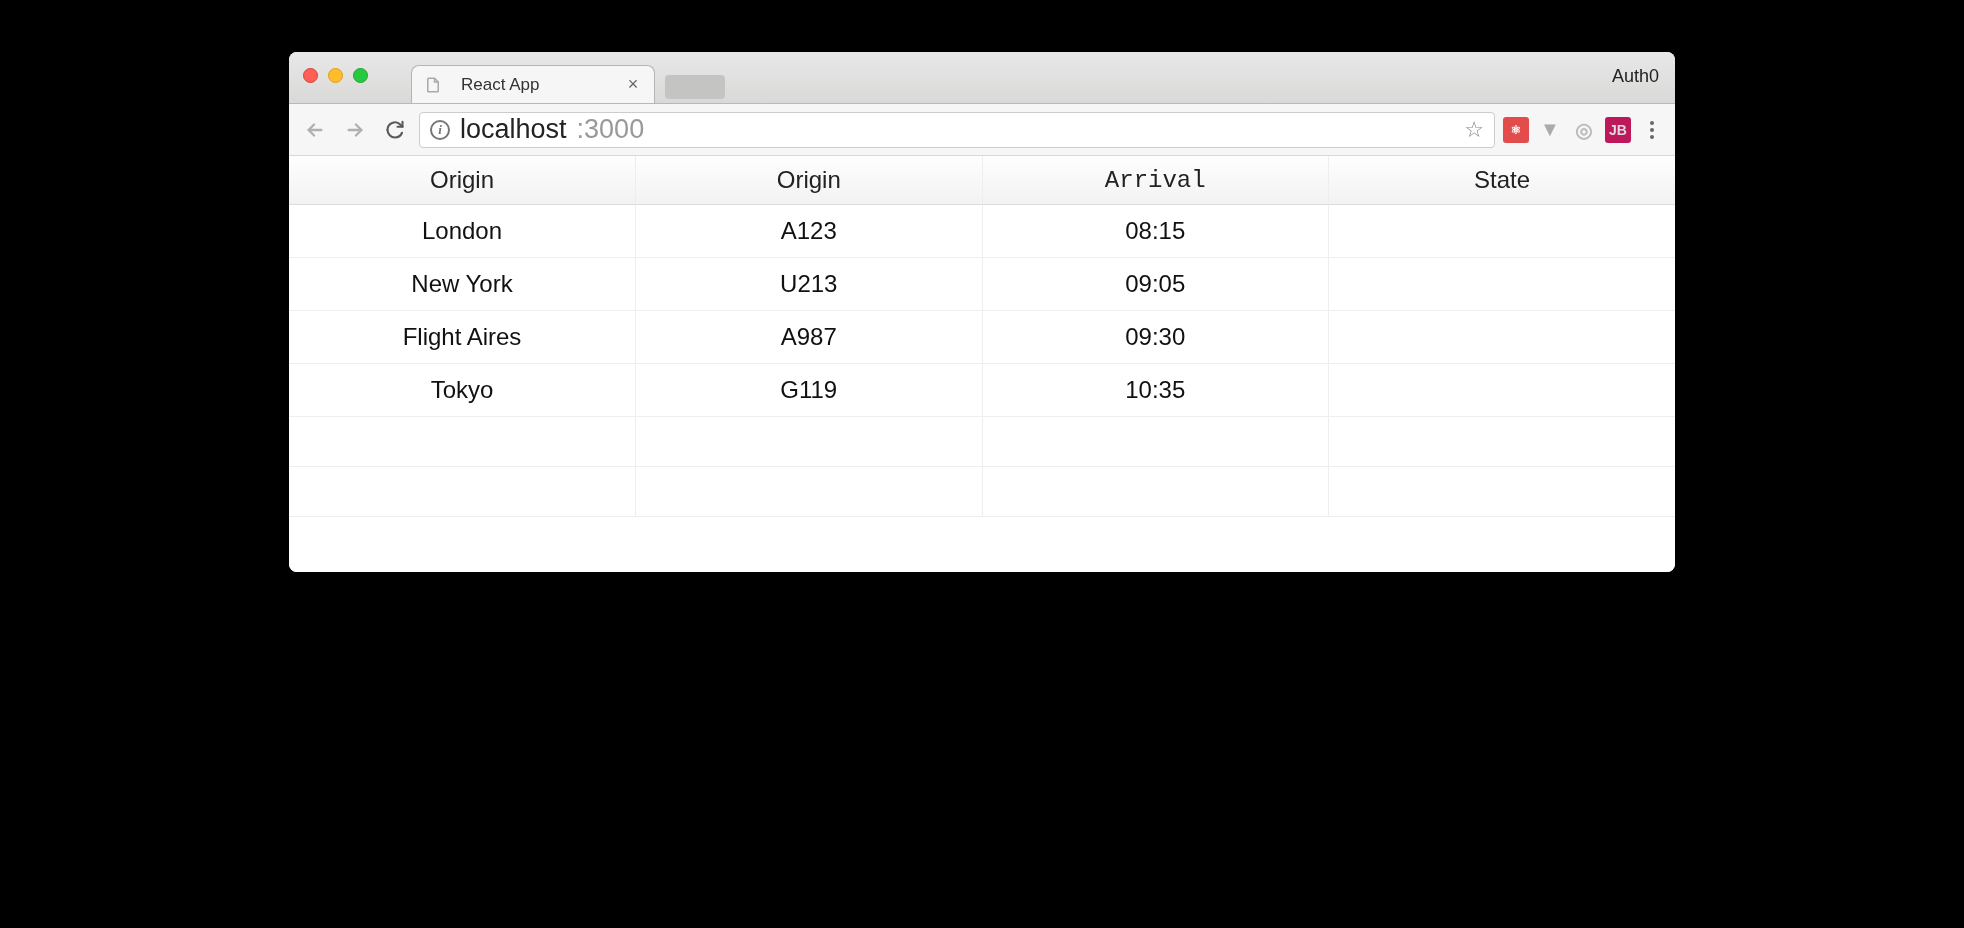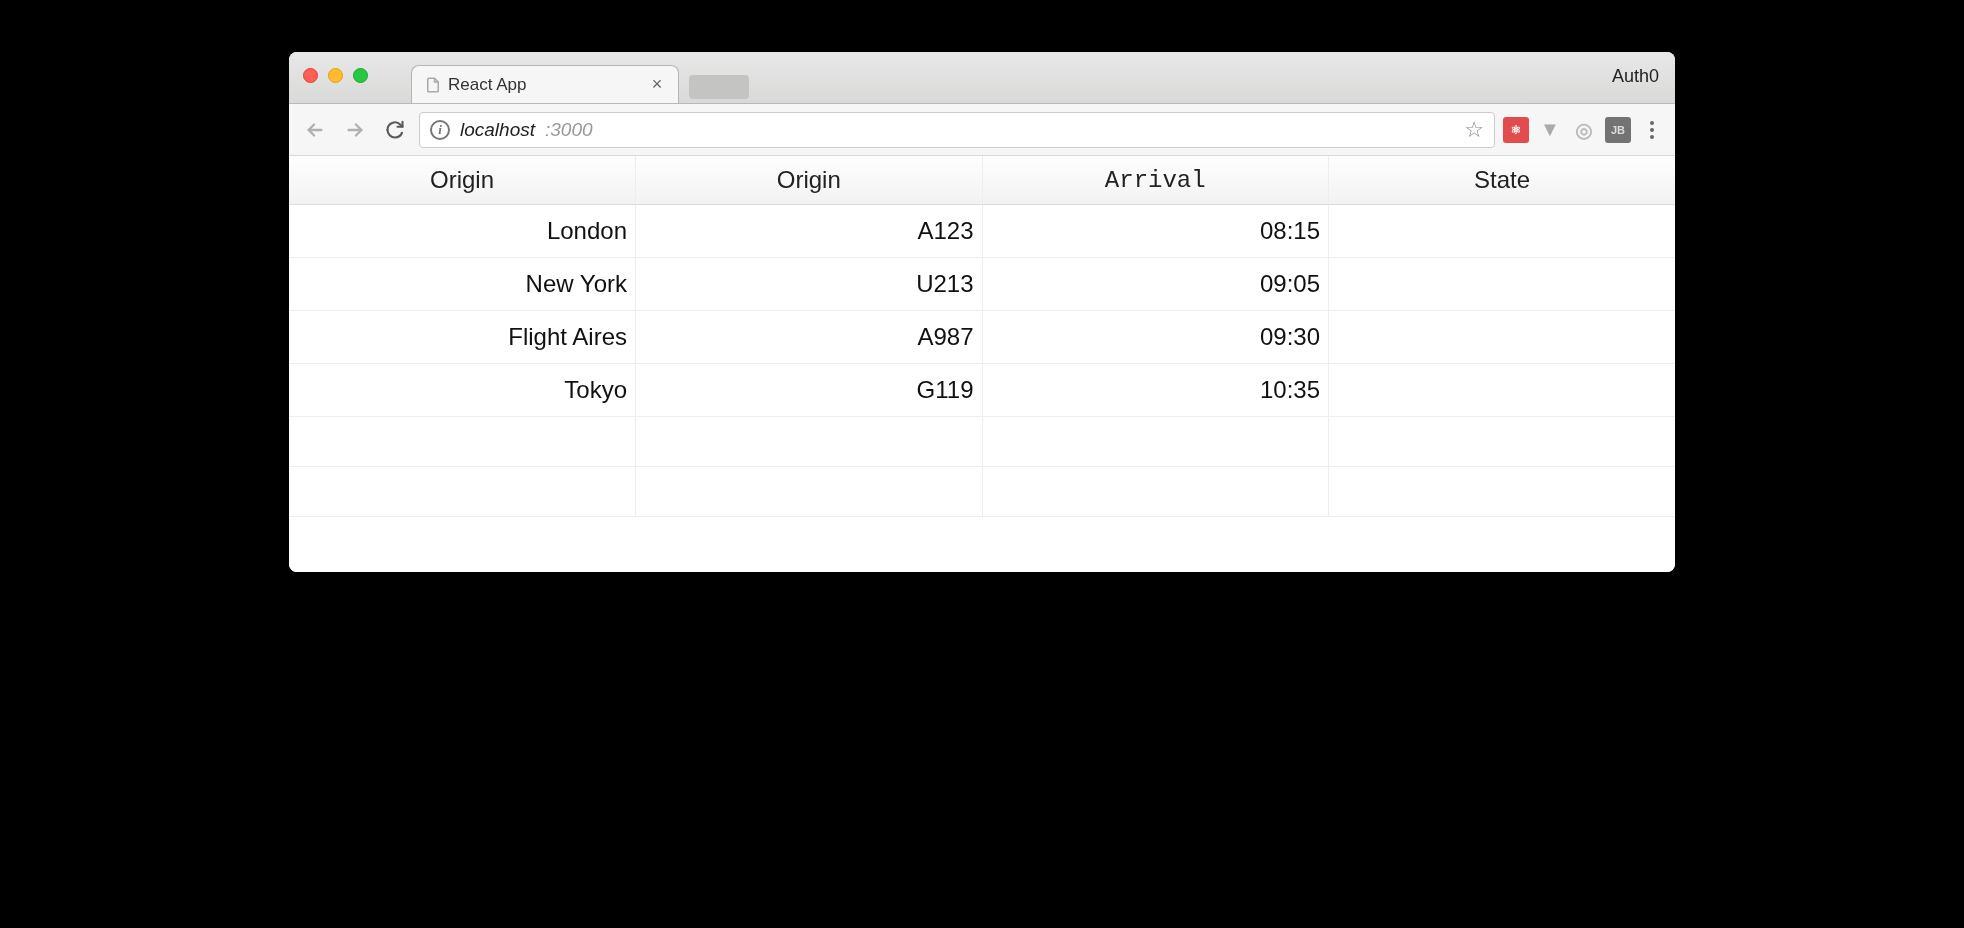--- a/index.html
+++ b/index.html
@@ -50,25 +50,25 @@
     .tl-max   { background: #28c940; border: 1px solid #17a92c; }
 
     .tab {
       margin-left: 122px;
       height: 38px;
       background: #f6f6f6;
       border: 1px solid #b5b5b5;
       border-bottom: none;
       border-top-left-radius: 8px;
       border-top-right-radius: 8px;
-      width: 268px;
+      width: 244px;
       display: flex;
       align-items: center;
       padding: 0 12px;
-      gap: 6px;
+      gap: 19px;
       position: relative;
       z-index: 2;
     }
     .tab-favicon {
       width: 18px;
       height: 18px;
       opacity: 0.6;
     }
     .tab-title {
       flex: 1;
@@ -140,44 +140,43 @@
       display: flex;
       align-items: center;
       justify-content: center;
       font-size: 13px;
       color: #777;
       font-family: Georgia, serif;
       font-style: italic;
       font-weight: bold;
     }
     .url-text {
-      font-size: 19px;
+      font-size: 27px;
       color: #222;
-      font-style: italic;
     }
     .url-port { color: #999; }
     .omnibox-spacer { flex: 1; }
     .star-icon {
       color: #888;
       font-size: 22px;
     }
     .ext-icon {
       width: 26px;
       height: 26px;
       display: flex;
       align-items: center;
       justify-content: center;
       font-size: 12px;
       font-weight: bold;
       border-radius: 3px;
     }
     .ext-react { background: #e34c4c; color: #fff; }
     .ext-vue   { color: #aaa; font-size: 20px; }
     .ext-circle{ color: #bbb; font-size: 20px; }
-    .ext-jb    { background: #737373; color: #ddd; font-size: 11px; }
+    .ext-jb    { background: #be185d; color: #ddd; font-size: 14px; }
     .menu-dots {
       width: 26px;
       display: flex;
       flex-direction: column;
       align-items: center;
       gap: 3px;
     }
     .menu-dots span {
       width: 4px; height: 4px; background: #666; border-radius: 50%;
     }
@@ -197,21 +196,21 @@
       text-align: center;
       padding: 10px 8px;
       background: linear-gradient(to bottom, #fefefe, #f2f2f2);
       border-bottom: 1px solid #ddd;
       color: #222;
     }
     table.flight-table td {
       padding: 12px 8px;
       border-bottom: 1px solid #eee;
       color: #111;
-      text-align: right;
+      text-align: center;
       height: 50px;
       vertical-align: middle;
     }
     table.flight-table th,
     table.flight-table td {
       border-right: 1px solid #eee;
     }
     table.flight-table th:last-child,
     table.flight-table td:last-child {
       border-right: none;

